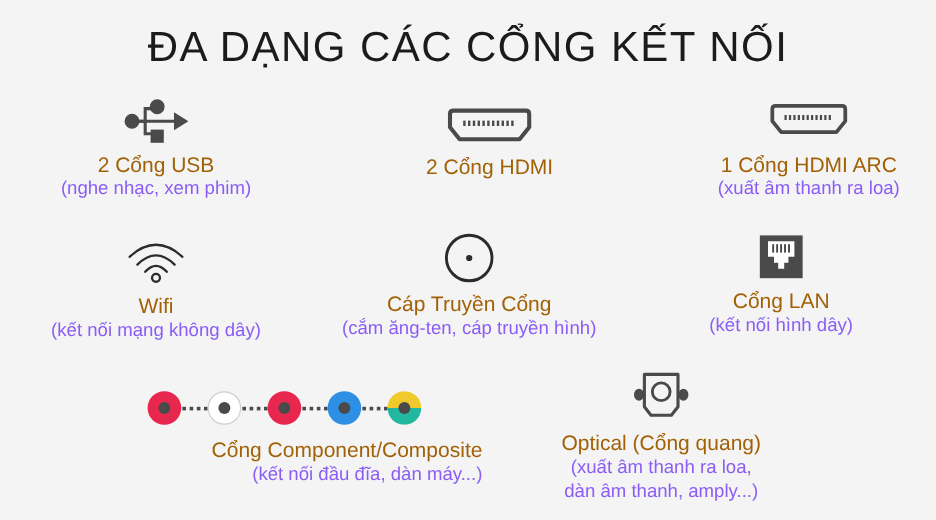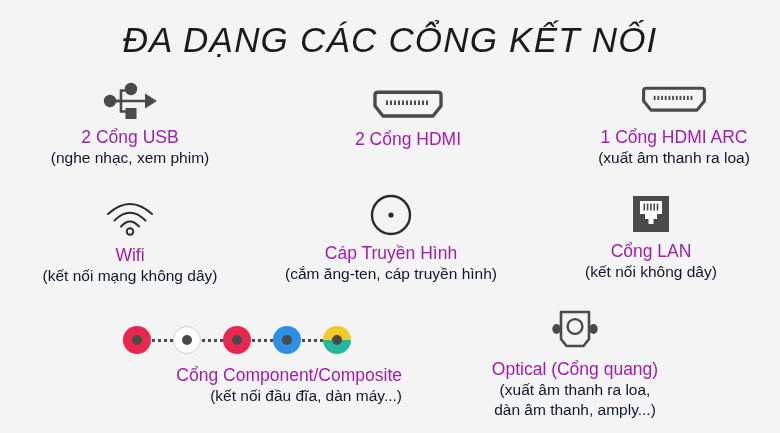--- a/index.html
+++ b/index.html
@@ -27,60 +27,59 @@
     left: 0;
     top: 20px;
     width: 780px;
     text-align: center;
     font-size: 35px;
     letter-spacing: 1.2px;
     color: #1b1b1b;
     font-weight: 400;
     white-space: nowrap;
     font-family: "Liberation Sans", sans-serif;
-    font-style: italic;
   }
 
   
   .feature {
     position: absolute;
     text-align: center;
   }
   .feature .icon-wrap {
     display: flex;
     align-items: center;
     justify-content: center;
     height: 44px;
     margin-bottom: 4px;
   }
   .feature .f-label {
     font-size: 17.5px;
-    color: #a21caf;
+    color: #a16207;
     line-height: 22px;
     white-space: nowrap;
   }
   .feature .f-sub {
     font-size: 15.5px;
-    color: #0f172a;
+    color: #8b5cf6;
     line-height: 20px;
     white-space: nowrap;
   }
   .feature .f-sub.two-line { white-space: normal; }
 
   
   #feat-usb      { left: 5px;   top: 78px;  width: 250px; }
   #feat-hdmi     { left: 292px; top: 86px;  width: 232px; }
   #feat-hdmiarc  { left: 550px; top: 78px;  width: 248px; }
 
   #feat-wifi     { left: 5px;   top: 196px; width: 250px; text-align: center; }
   #feat-cable    { left: 262px; top: 192px; width: 258px; }
   #feat-lan      { left: 527px; top: 192px; width: 248px; }
 
   #feat-comp     { left: 72px;  top: 320px; width: 330px; text-align: right; }
-  #feat-optical  { left: 444px; top: 306px; width: 262px; }
+  #feat-optical  { left: 420px; top: 306px; width: 262px; }
 
   #feat-hdmi .icon-wrap   { height: 38px; }
   #feat-cable .icon-wrap  { height: 46px; }
   #feat-comp .icon-wrap   { height: 40px; }
   #feat-optical .icon-wrap{ height: 48px; }
 
   
   .rca-row {
     display: flex;
     align-items: center;
@@ -222,40 +221,40 @@
     <div class="f-sub">(kết nối mạng không dây)</div>
   </div>
 
   <div class="feature" id="feat-cable">
     <div class="icon-wrap">
       <svg width="44" height="44" viewBox="0 0 44 44" aria-hidden="true">
         <circle cx="22" cy="22" r="19" fill="none" stroke="#2b2b2b" stroke-width="2.4"></circle>
         <circle cx="22" cy="22" r="2.6" fill="#2b2b2b"></circle>
       </svg>
     </div>
-    <div class="f-label">Cáp Truyền Hình</div>
+    <div class="f-label">Cáp Truyền Cổng</div>
     <div class="f-sub">(cắm ăng-ten, cáp truyền hình)</div>
   </div>
 
   <div class="feature" id="feat-lan">
     <div class="icon-wrap">
       <svg width="36" height="36" viewBox="0 0 36 36" aria-hidden="true">
         <rect x="0" y="0" width="36" height="36" fill="#4a4a4a"></rect>
         <path d="M7 5 L29 5 L29 18 L24 18 L24 23 L20.5 23 L20.5 28 L15.5 28 L15.5 23 L12 23 L12 18 L7 18 Z" fill="#ffffff"></path>
         <g fill="#4a4a4a">
           <rect x="10.5" y="7.5" width="1.6" height="7"></rect>
           <rect x="13.8" y="7.5" width="1.6" height="7"></rect>
           <rect x="17.1" y="7.5" width="1.6" height="7"></rect>
           <rect x="20.4" y="7.5" width="1.6" height="7"></rect>
           <rect x="23.7" y="7.5" width="1.6" height="7"></rect>
         </g>
       </svg>
     </div>
     <div class="f-label">Cổng LAN</div>
-    <div class="f-sub">(kết nối không dây)</div>
+    <div class="f-sub">(kết nối hình dây)</div>
   </div>
 
   <div class="feature" id="feat-comp">
     <div class="icon-wrap">
       <div class="rca-row" id="rca-row">
           <span class="rca" style="background: rgb(232, 39, 79);">
             <span class="hub" style="background: rgb(74, 74, 74);"></span>
           </span>
           <span class="dots">
             <i></i>

